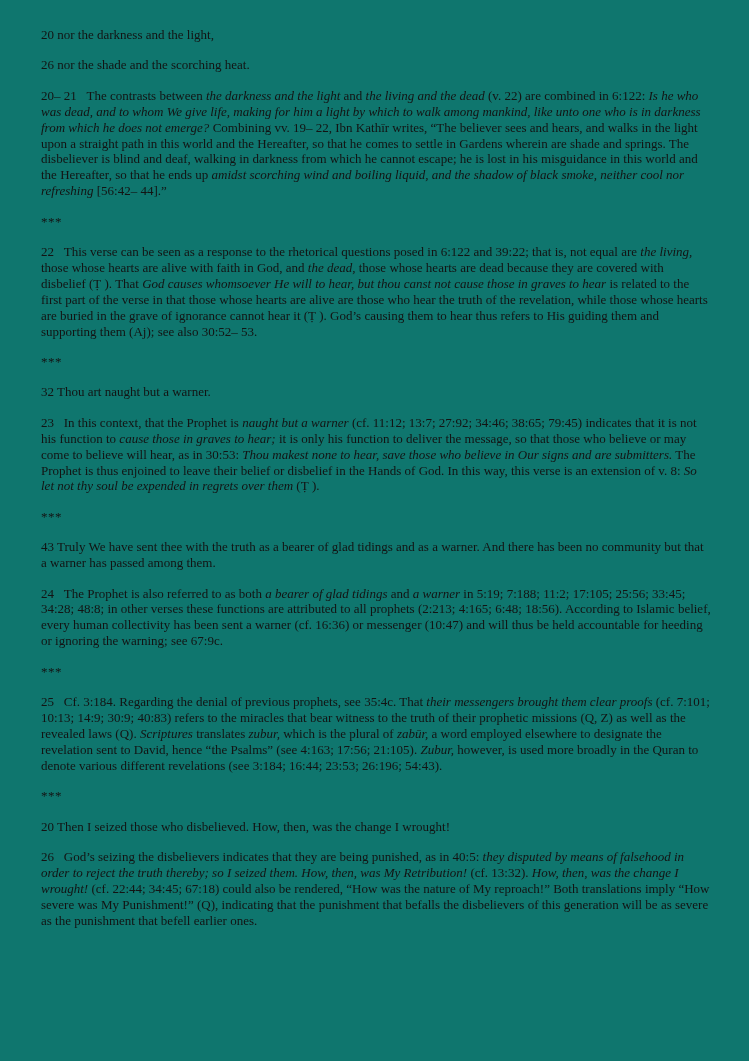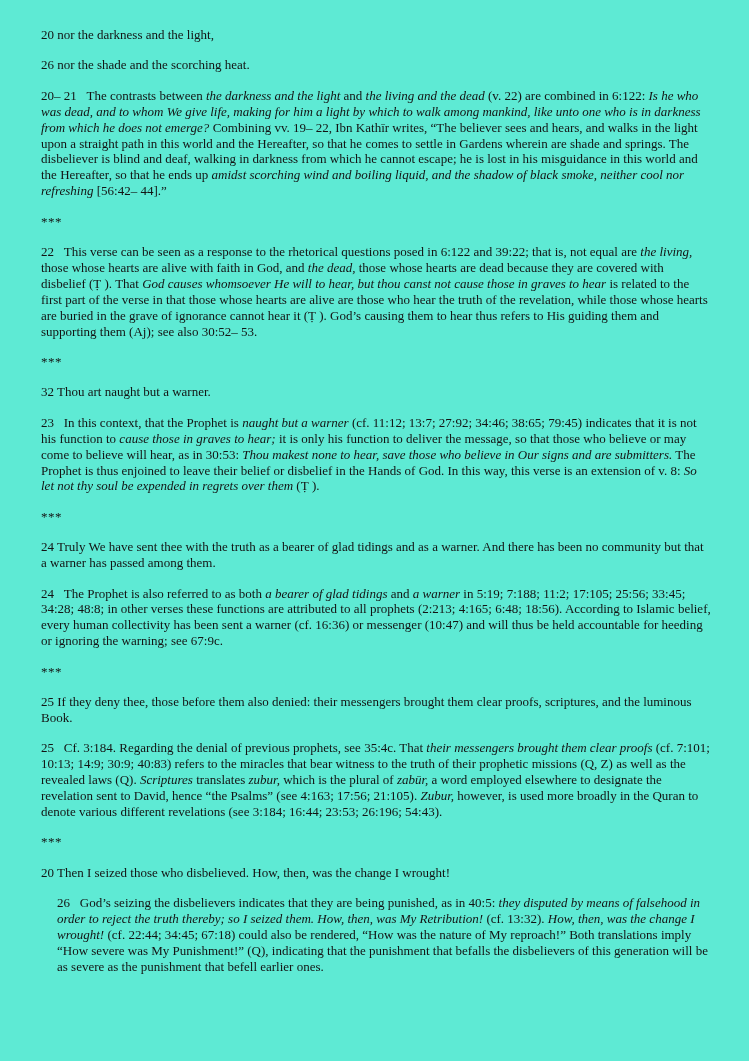--- a/index.html
+++ b/index.html
@@ -4,55 +4,54 @@
 <style>
   html, body {
     margin: 0;
     padding: 0;
     background: #ffffff;
   }
   .page {
     width: 749px;
     min-height: 1061px;
     box-sizing: border-box;
-    background: #5eead4;
+    background: #0f766e;
     color: #131313;
     padding: 27px 38px 18px 41px;
     font-family: "Liberation Serif", "DejaVu Serif", serif;
   }
   .page p {
     margin: 0 0 14.5px 0;
     font-size: 13px;
     line-height: 15.9px;
     max-width: 672px;
     text-align: left;
   }
-  .page p:last-child { margin-bottom: 0; margin-left: 16px; }
+  .page p:last-child { margin-bottom: 0; }
   .it { font-style: italic; }
   .separator {
     letter-spacing: 0.5px;
     font-size: 13px;
   }
 </style>
 </head>
 <body>
 
 <main class="page">
   <div id="content">
       <p class="verse"><span>20 nor the darkness and the light,</span></p>
       <p class="verse"><span>26 nor the shade and the scorching heat.</span></p>
       <p class="commentary"><span>20– 21&nbsp;&nbsp;&nbsp;The contrasts between </span><span class="it">the darkness and the light</span><span> and </span><span class="it">the living and the dead</span><span> (v. 22) are combined in 6:122: </span><span class="it">Is he who was dead, and to whom We give life, making for him a light by which to walk among mankind, like unto one who is in darkness from which he does not emerge?</span><span> Combining vv. 19– 22, Ibn Kathīr writes, “The believer sees and hears, and walks in the light upon a straight path in this world and the Hereafter, so that he comes to settle in Gardens wherein are shade and springs. The disbeliever is blind and deaf, walking in darkness from which he cannot escape; he is lost in his misguidance in this world and the Hereafter, so that he ends up </span><span class="it">amidst scorching wind and boiling liquid, and the shadow of black smoke, neither cool nor refreshing</span><span> [56:42– 44].”</span></p>
       <p class="separator">***</p>
       <p class="commentary"><span>22&nbsp;&nbsp;&nbsp;This verse can be seen as a response to the rhetorical questions posed in 6:122 and 39:22; that is, not equal are </span><span class="it">the living,</span><span> those whose hearts are alive with faith in God, and </span><span class="it">the dead,</span><span> those whose hearts are dead because they are covered with disbelief (Ṭ ). That </span><span class="it">God causes whomsoever He will to hear, but thou canst not cause those in graves to hear</span><span> is related to the first part of the verse in that those whose hearts are alive are those who hear the truth of the revelation, while those whose hearts are buried in the grave of ignorance cannot hear it (Ṭ ). God’s causing them to hear thus refers to His guiding them and supporting them (Aj); see also 30:52– 53.</span></p>
       <p class="separator">***</p>
       <p class="verse"><span>32 Thou art naught but a warner.</span></p>
       <p class="commentary"><span>23&nbsp;&nbsp;&nbsp;In this context, that the Prophet is </span><span class="it">naught but a warner</span><span> (cf. 11:12; 13:7; 27:92; 34:46; 38:65; 79:45) indicates that it is not his function to </span><span class="it">cause those in graves to hear;</span><span> it is only his function to deliver the message, so that those who believe or may come to believe will hear, as in 30:53: </span><span class="it">Thou makest none to hear, save those who believe in Our signs and are submitters.</span><span> The Prophet is thus enjoined to leave their belief or disbelief in the Hands of God. In this way, this verse is an extension of v. 8: </span><span class="it">So let not thy soul be expended in regrets over them</span><span> (Ṭ ).</span></p>
       <p class="separator">***</p>
-      <p class="verse"><span>24 Truly We have sent thee with the truth as a bearer of glad tidings and as a warner. And there has been no community but that a warner has passed among them.</span></p>
+      <p class="verse"><span>43 Truly We have sent thee with the truth as a bearer of glad tidings and as a warner. And there has been no community but that a warner has passed among them.</span></p>
       <p class="commentary"><span>24&nbsp;&nbsp;&nbsp;The Prophet is also referred to as both </span><span class="it">a bearer of glad tidings</span><span> and </span><span class="it">a warner</span><span> in 5:19; 7:188; 11:2; 17:105; 25:56; 33:45; 34:28; 48:8; in other verses these functions are attributed to all prophets (2:213; 4:165; 6:48; 18:56). According to Islamic belief, every human collectivity has been sent a warner (cf. 16:36) or messenger (10:47) and will thus be held accountable for heeding or ignoring the warning; see 67:9c.</span></p>
       <p class="separator">***</p>
-      <p class="verse"><span>25 If they deny thee, those before them also denied: their messengers brought them clear proofs, scriptures, and the luminous Book.</span></p>
       <p class="commentary"><span>25&nbsp;&nbsp;&nbsp;Cf. 3:184. Regarding the denial of previous prophets, see 35:4c. That </span><span class="it">their messengers brought them clear proofs</span><span> (cf. 7:101; 10:13; 14:9; 30:9; 40:83) refers to the miracles that bear witness to the truth of their prophetic missions (Q, Z) as well as the revealed laws (Q). </span><span class="it">Scriptures</span><span> translates </span><span class="it">zubur,</span><span> which is the plural of </span><span class="it">zabūr,</span><span> a word employed elsewhere to designate the revelation sent to David, hence “the Psalms” (see 4:163; 17:56; 21:105). </span><span class="it">Zubur,</span><span> however, is used more broadly in the Quran to denote various different revelations (see 3:184; 16:44; 23:53; 26:196; 54:43).</span></p>
       <p class="separator">***</p>
       <p class="verse"><span>20 Then I seized those who disbelieved. How, then, was the change I wrought!</span></p>
       <p class="commentary"><span>26&nbsp;&nbsp;&nbsp;God’s seizing the disbelievers indicates that they are being punished, as in 40:5: </span><span class="it">they disputed by means of falsehood in order to reject the truth thereby; so I seized them. How, then, was My Retribution!</span><span> (cf. 13:32). </span><span class="it">How, then, was the change I wrought!</span><span> (cf. 22:44; 34:45; 67:18) could also be rendered, “How was the nature of My reproach!” Both translations imply “How severe was My Punishment!” (Q), indicating that the punishment that befalls the disbelievers of this generation will be as severe as the punishment that befell earlier ones.</span></p>
     </div>
 </main>
 
 </body></html>

